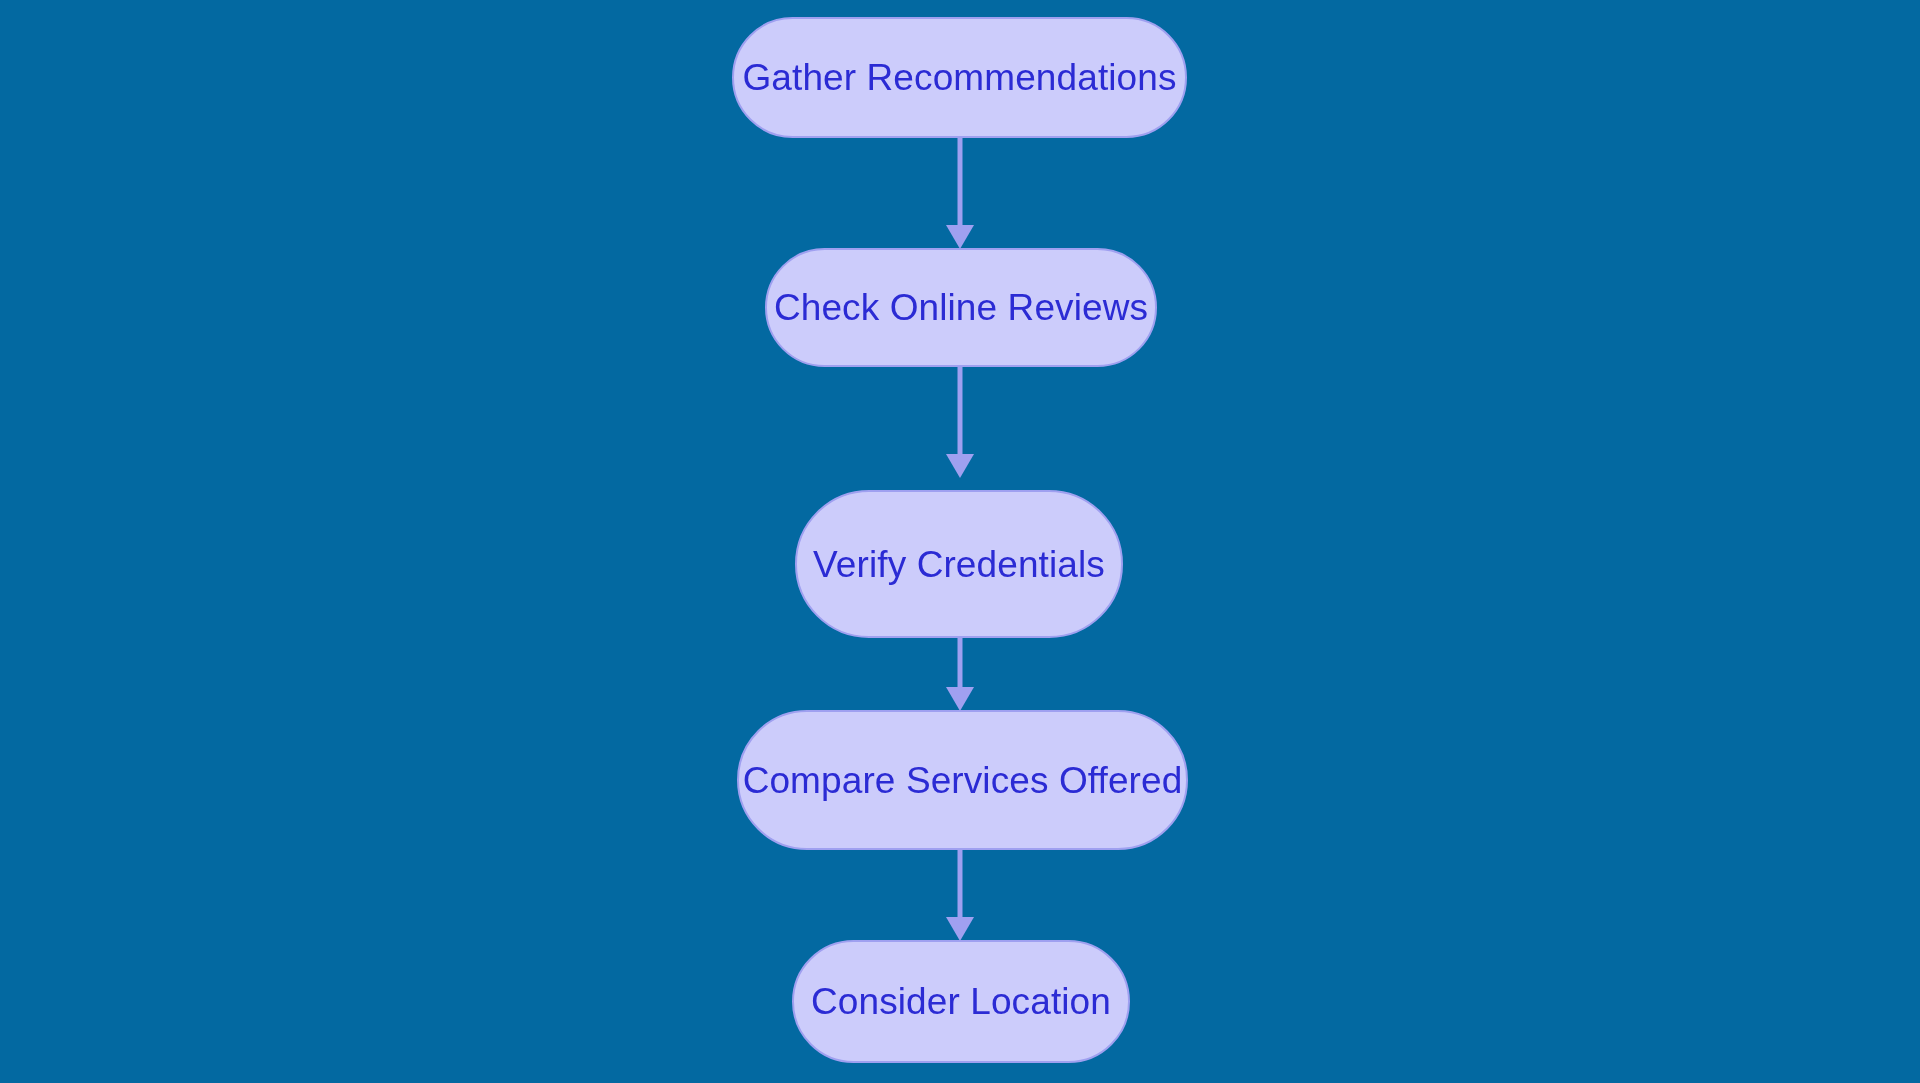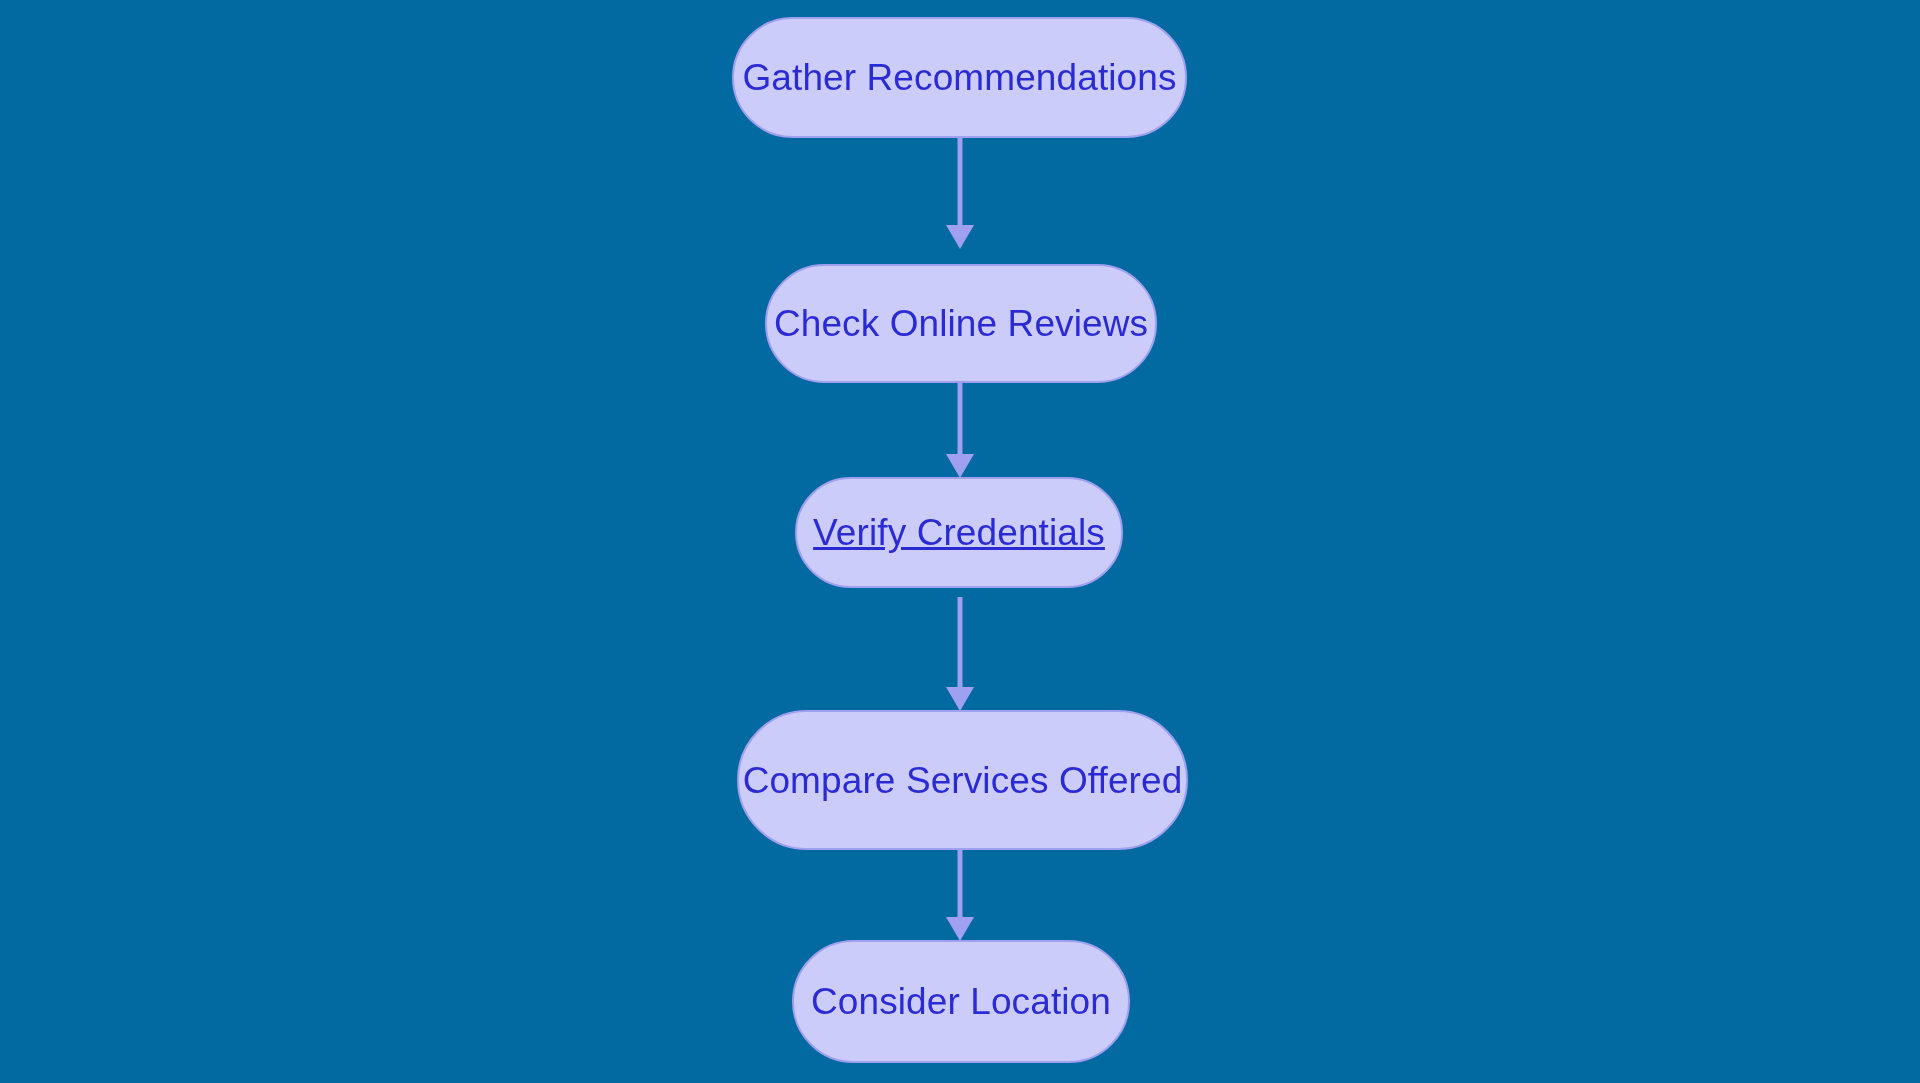--- a/index.html
+++ b/index.html
@@ -69,25 +69,25 @@
         <polygon points="946,687 974,687 960,711" fill="#9fa0f0"></polygon>
         <line x1="960" y1="832" x2="960" y2="919" stroke="#9fa0f0" stroke-width="5"></line>
         <polygon points="946,917 974,917 960,941" fill="#9fa0f0"></polygon>
       </g>
   </svg>
 
   <div class="node" id="node-0" style="left: 732px; top: 17px; width: 455px; height: 121px; background: rgb(204, 204, 251); border-color: rgb(159, 160, 240); color: rgb(43, 43, 212); border-width: 2px;">
     <span class="node-label">Gather Recommendations</span>
   </div>
 
-  <div class="node" id="node-1" style="left: 765px; top: 264px; width: 392px; height: 119px; background: rgb(204, 204, 251); border-color: rgb(159, 160, 240); color: rgb(43, 43, 212); border-width: 2px;">
+  <div class="node" id="node-1" style="left: 765px; top: 248px; width: 392px; height: 119px; background: rgb(204, 204, 251); border-color: rgb(159, 160, 240); color: rgb(43, 43, 212); border-width: 2px;">
     <span class="node-label">Check Online Reviews</span>
   </div>
 
-  <div class="node" id="node-2" style="left: 795px; top: 477px; width: 328px; height: 111px; background: rgb(204, 204, 251); border-color: rgb(159, 160, 240); color: rgb(43, 43, 212); border-width: 2px; text-decoration: underline;">
+  <div class="node" id="node-2" style="left: 795px; top: 490px; width: 328px; height: 148px; background: rgb(204, 204, 251); border-color: rgb(159, 160, 240); color: rgb(43, 43, 212); border-width: 2px;">
     <span class="node-label">Verify Credentials</span>
   </div>
 
   <div class="node" id="node-3" style="left: 737px; top: 710px; width: 451px; height: 140px; background: rgb(204, 204, 251); border-color: rgb(159, 160, 240); color: rgb(43, 43, 212); border-width: 2px;">
     <span class="node-label">Compare Services Offered</span>
   </div>
 
   <div class="node" id="node-4" style="left: 792px; top: 940px; width: 338px; height: 123px; background: rgb(204, 204, 251); border-color: rgb(159, 160, 240); color: rgb(43, 43, 212); border-width: 2px;">
     <span class="node-label">Consider Location</span>
   </div>

